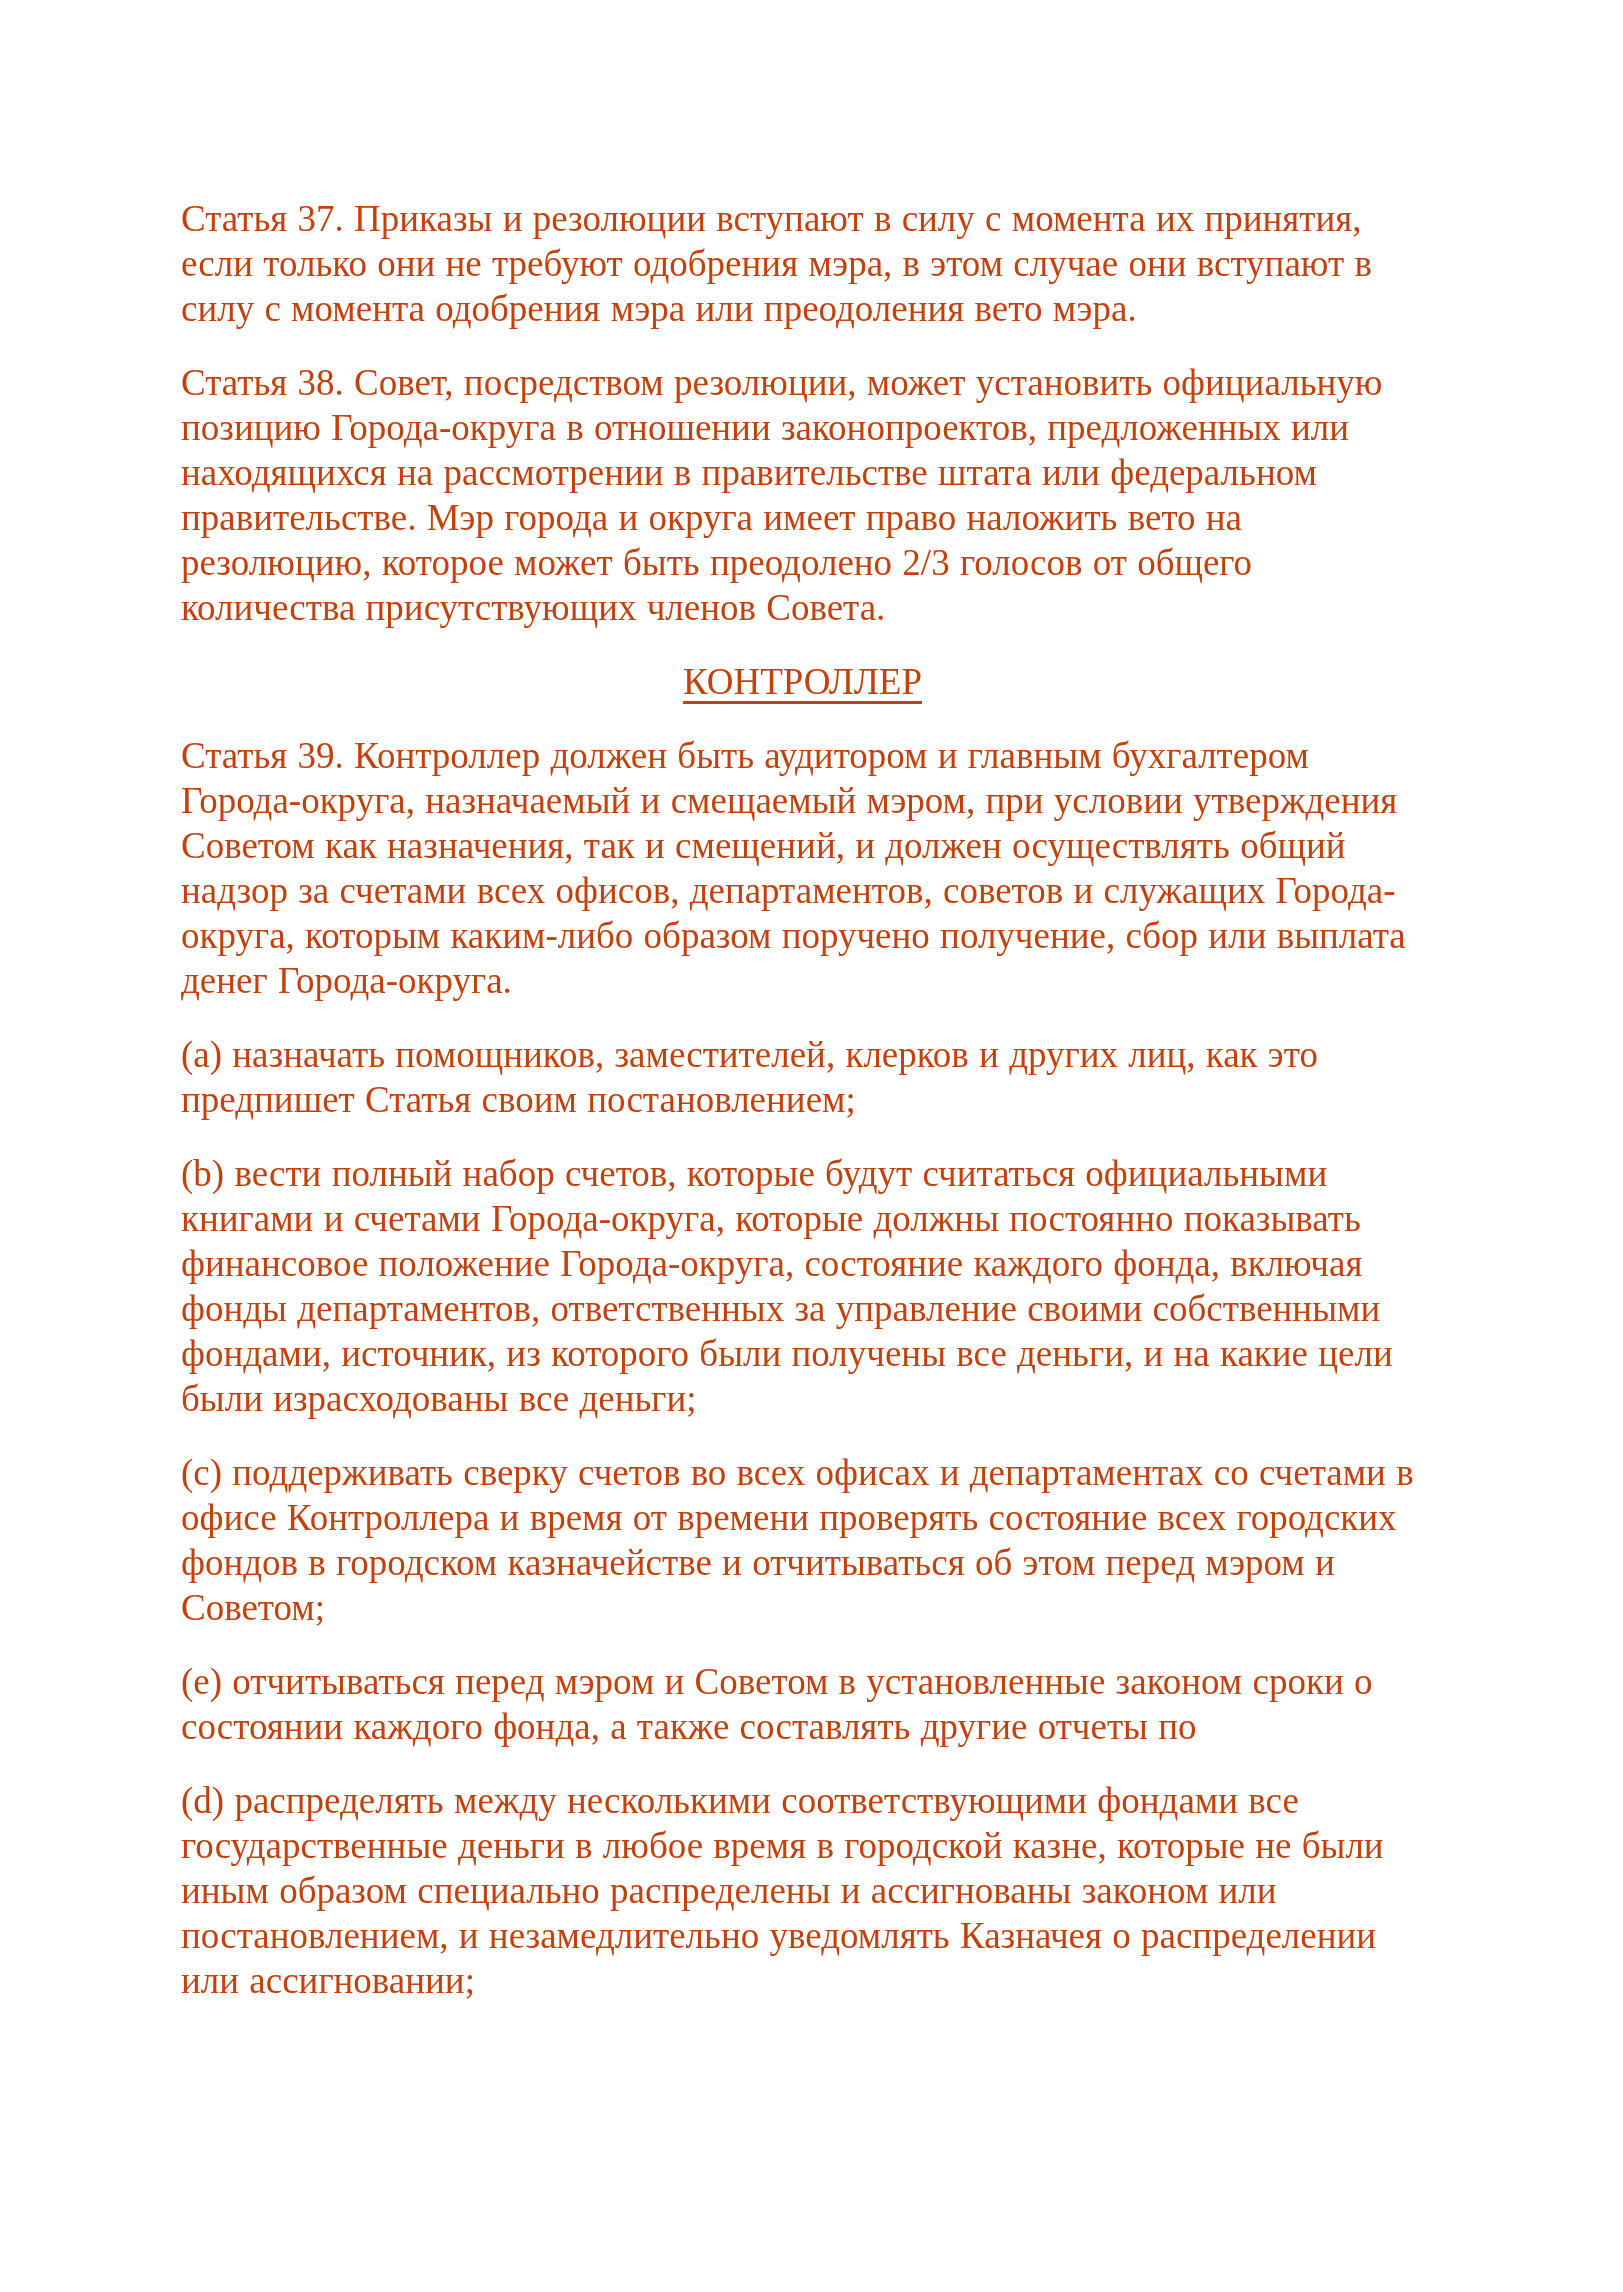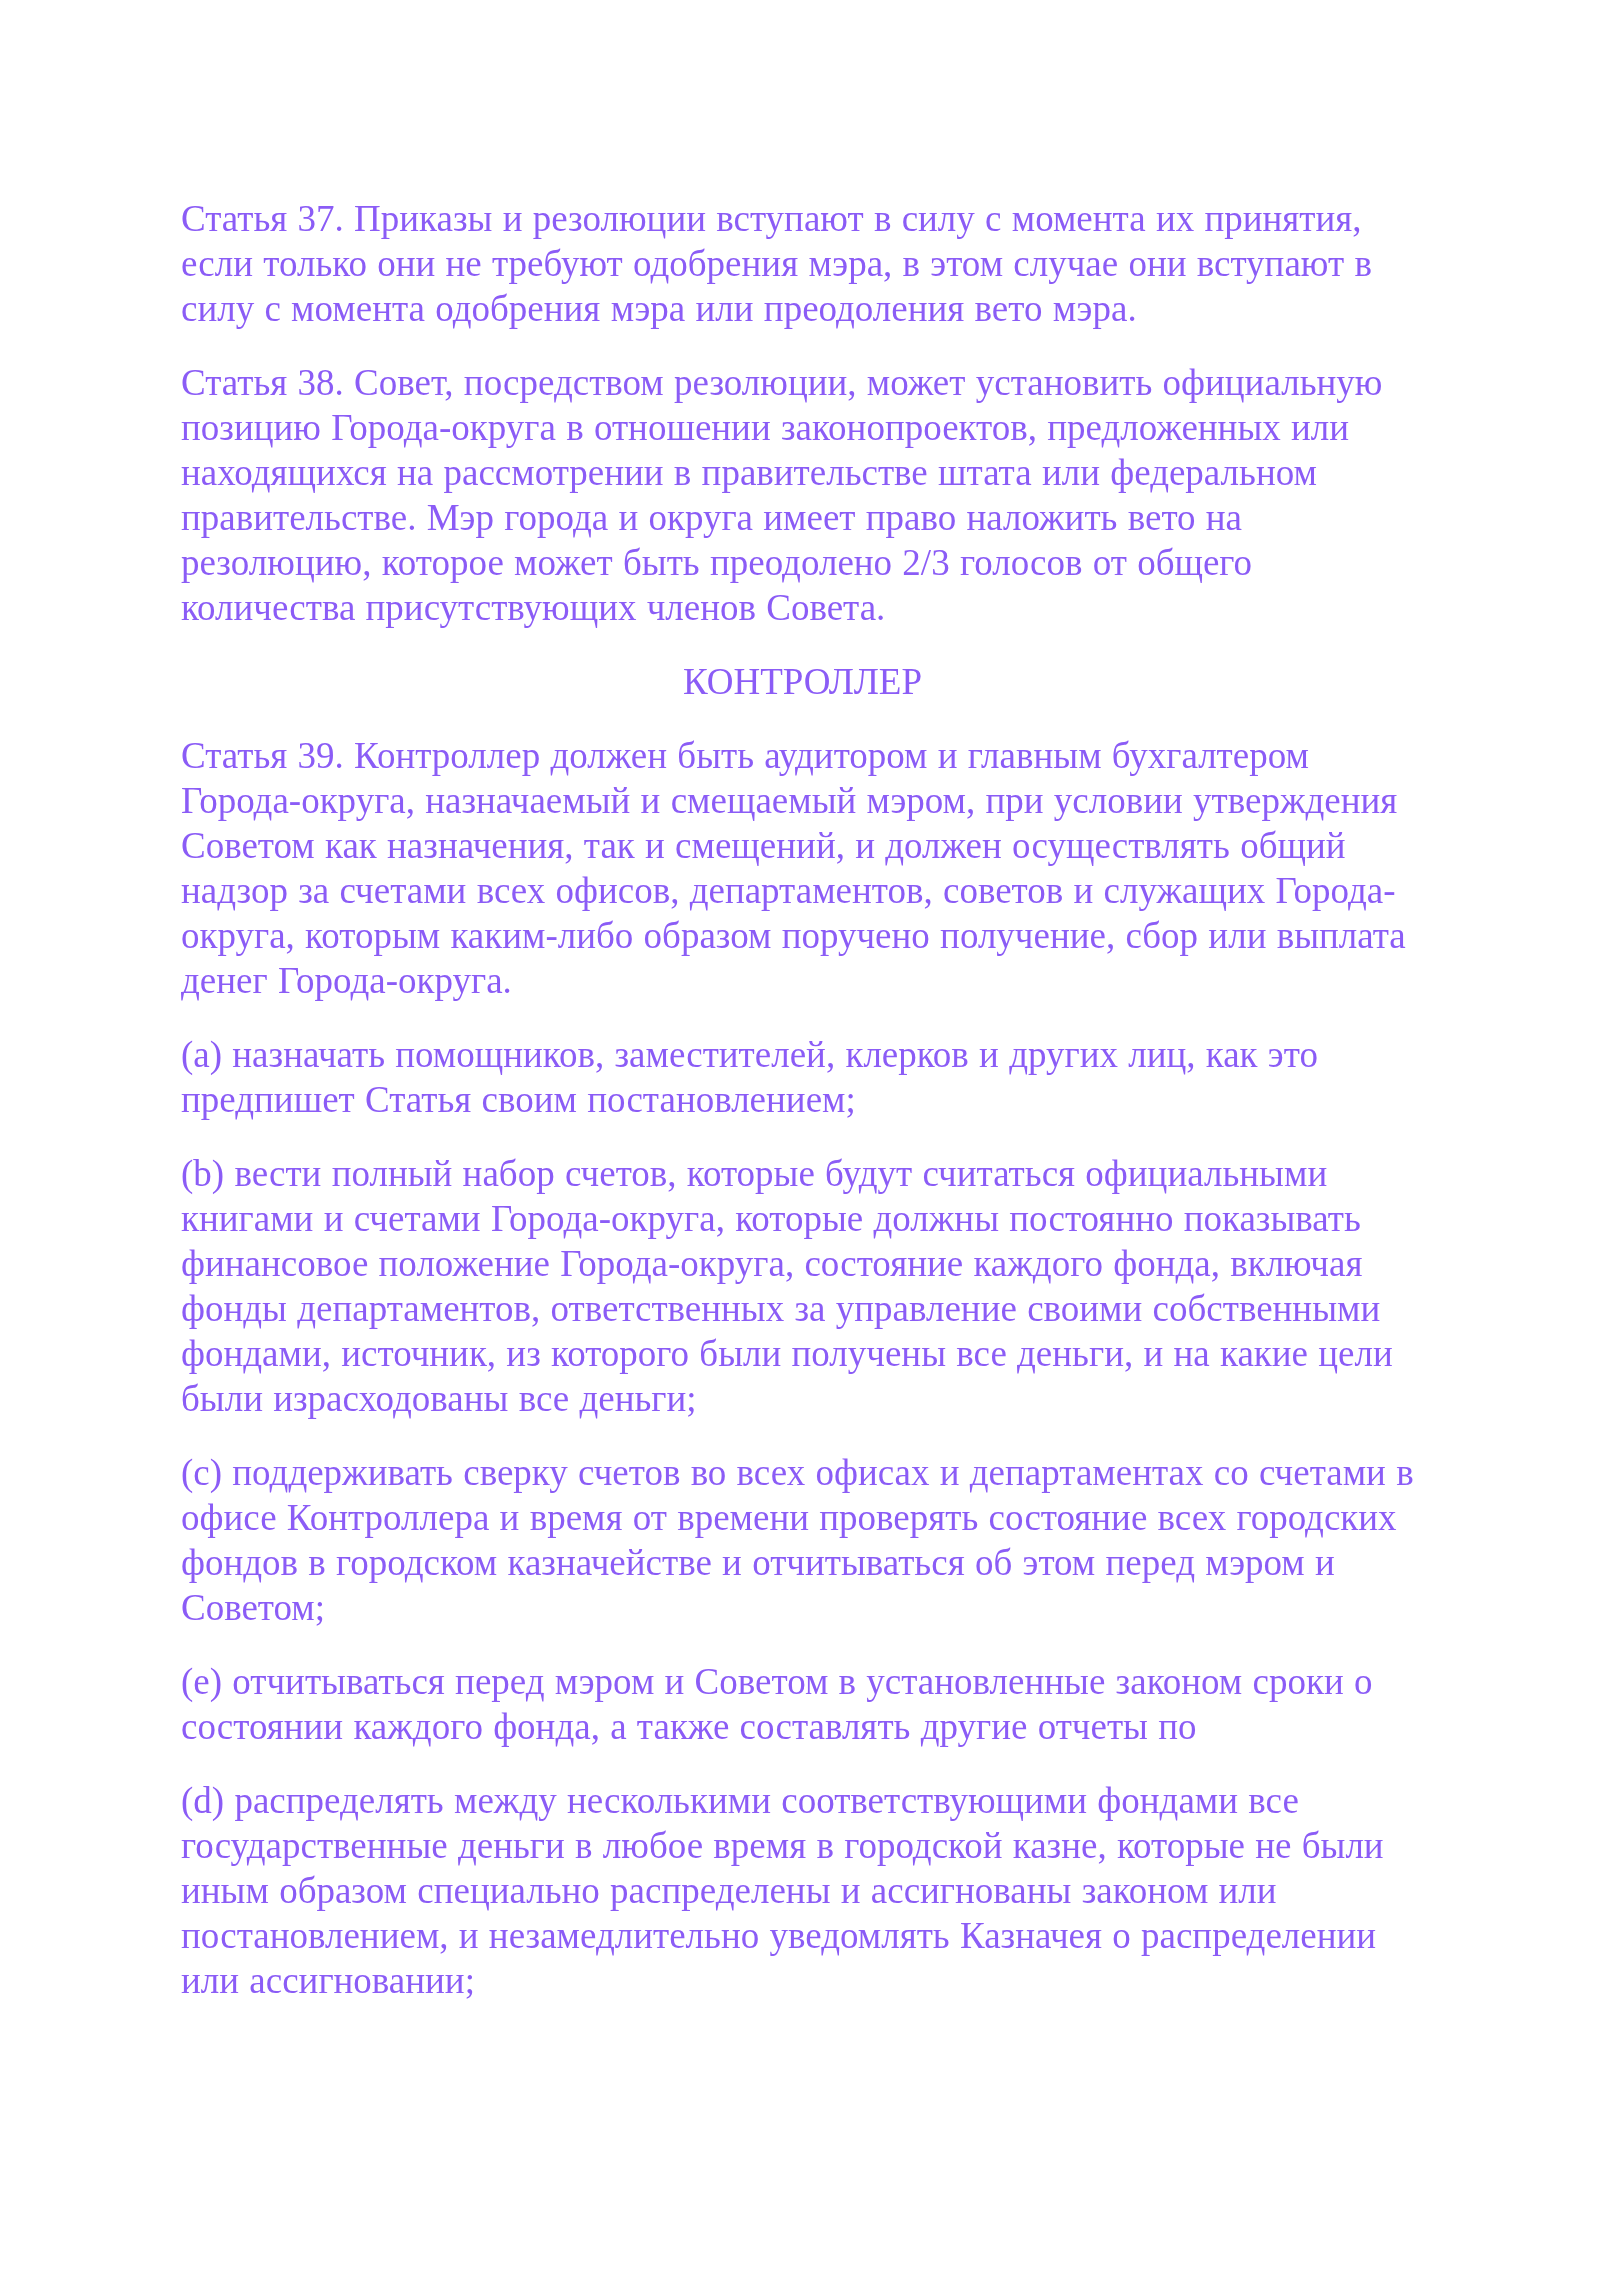--- a/index.html
+++ b/index.html
@@ -5,21 +5,21 @@
   html, body {
     margin: 0;
     padding: 0;
     background: #ffffff;
   }
   .page {
     position: relative;
     width: 1623px;
     height: 2293px;
     background: #ffffff;
-    color: #8b5cf6;
+    color: #c2410c;
     font-family: "Liberation Serif", "DejaVu Serif", serif;
     overflow: hidden;
   }
   .content {
     position: absolute;
     left: 181px;
     top: 196px;
     width: 1243px;
   }
   .body-par {
@@ -29,20 +29,21 @@
     text-align: left;
     letter-spacing: 0px;
     word-spacing: 1px;
   }
   .section-heading {
     margin: 8px 0 29px 0;
     font-size: 37px;
     line-height: 45px;
     font-weight: normal;
     text-align: center;
+    text-decoration: underline;
     text-decoration-thickness: 2.9px;
     text-underline-offset: 6.9px;
   }
   .page-number {
     position: absolute;
     top: 2143px;
     left: 181px;
     width: 1243px;
     text-align: right;
     font-size: 37px;

